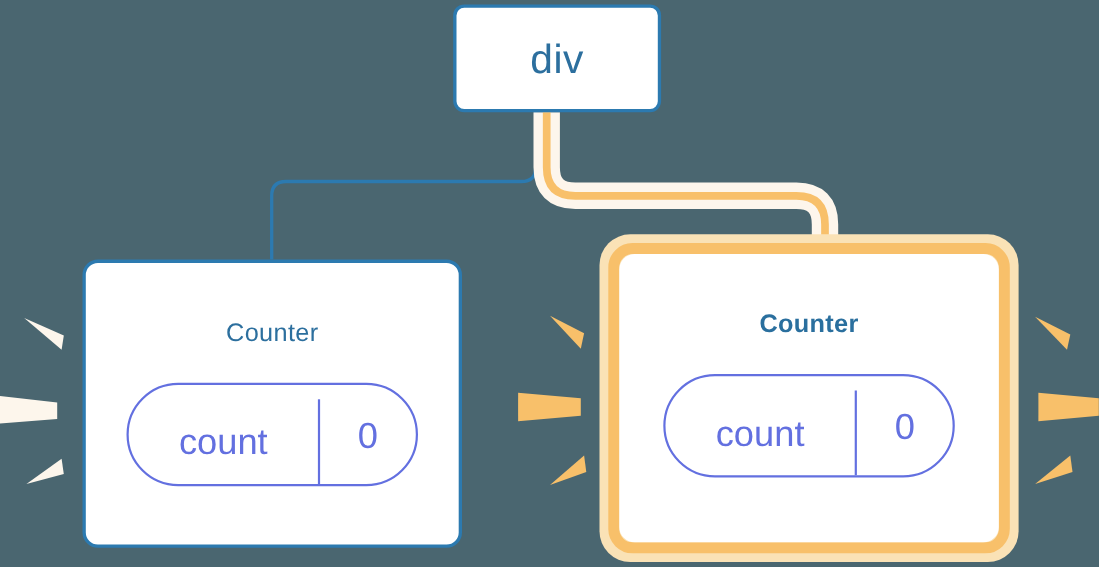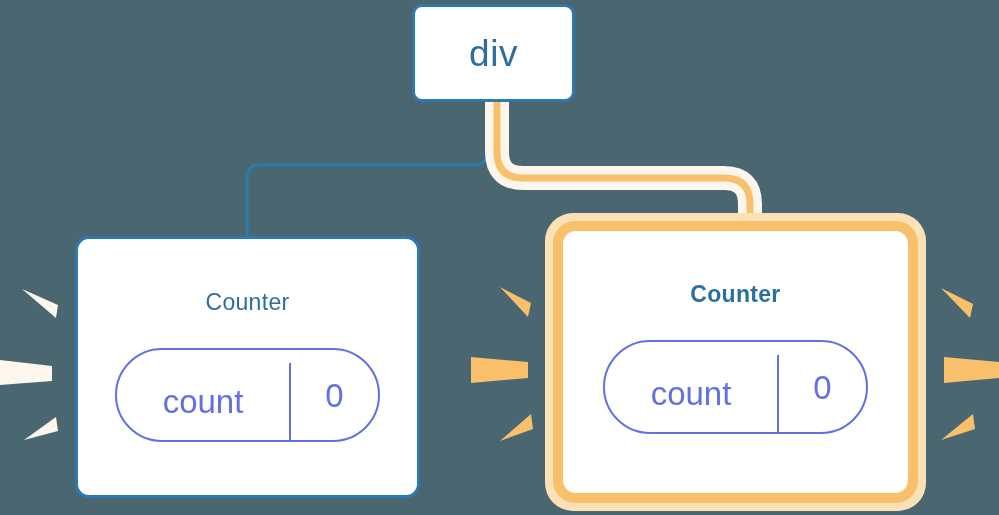--- a/index.html
+++ b/index.html
@@ -26,21 +26,21 @@
     height: 515px;
   }
   .node {
     position: absolute;
     background: #ffffff;
     box-sizing: border-box;
   }
   .node-div {
     left: 412px;
     top: 4px;
-    width: 163px;
+    width: 189px;
     height: 98px;
     border: 3px solid #2c7ab0;
     border-radius: 10px;
     display: flex;
     align-items: center;
     justify-content: center;
   }
   .node-div .title {
     color: #2c6f9e;
     font-size: 37px;

